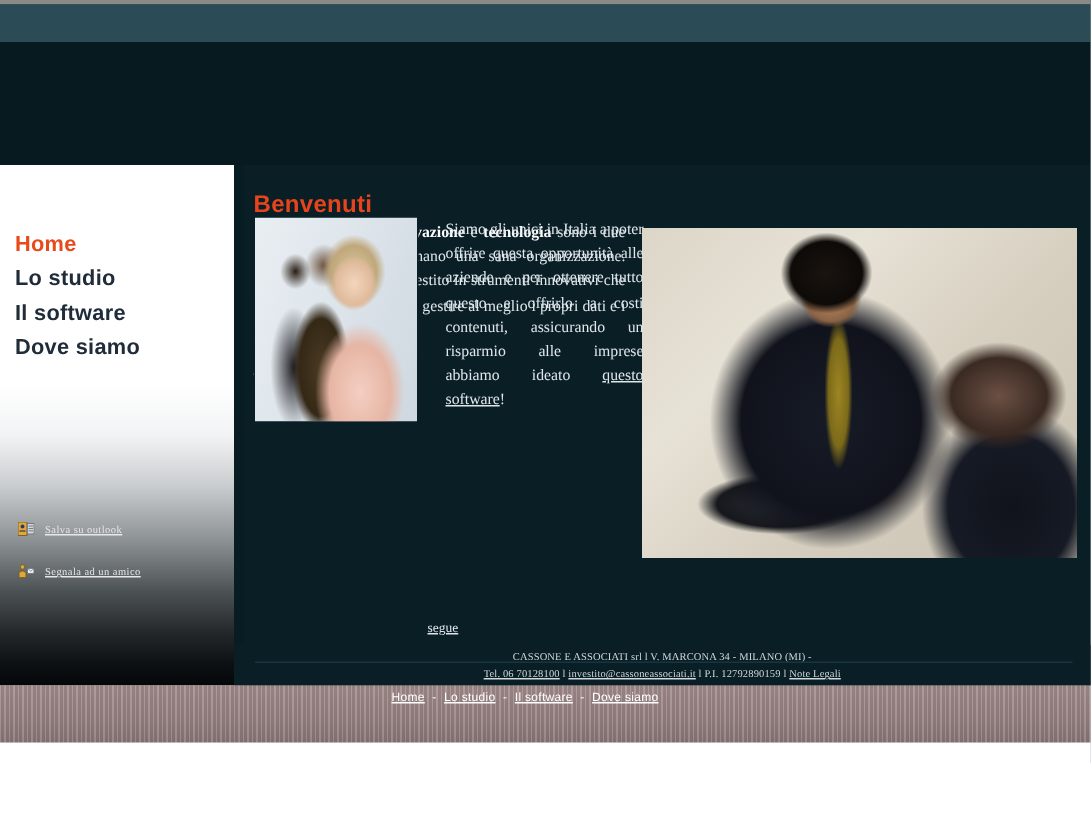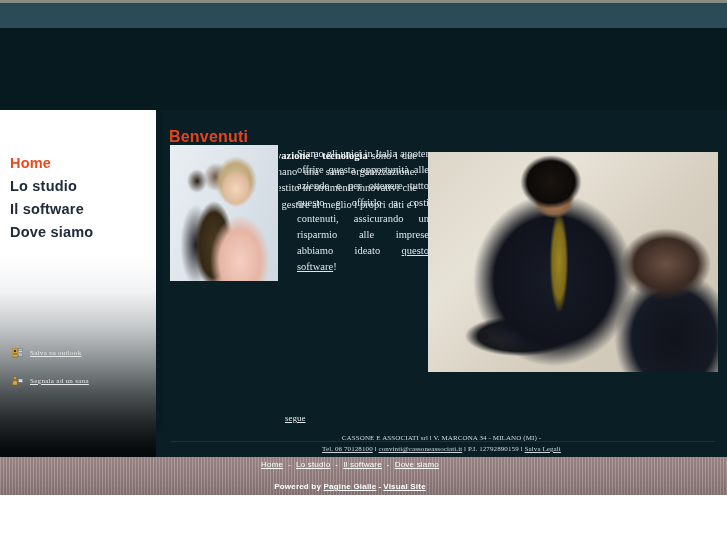--- a/index.html
+++ b/index.html
@@ -303,21 +303,21 @@
         <a href="#" class="side-link-text">Salva su outlook</a>
       </div>
 
       <div class="side-link-row">
         <svg class="mini-icon" viewBox="0 0 11 10">
           <circle cx="3" cy="2" r="1.5" fill="#e0a83c" stroke="#7a5a12" stroke-width="0.5"></circle>
           <path d="M0.7 9 L0.7 5.6 Q3 3.6 5.3 5.6 L5.3 9 Z" fill="#e0a83c" stroke="#7a5a12" stroke-width="0.5"></path>
           <rect x="6.4" y="3" width="4.2" height="3.2" fill="#f0f2f4" stroke="#6b737c" stroke-width="0.5"></rect>
           <path d="M6.4 3 L8.5 4.8 L10.6 3" fill="none" stroke="#6b737c" stroke-width="0.5"></path>
         </svg>
-        <a href="#" class="side-link-text">Segnala ad un sana</a>
+        <a href="#" class="side-link-text">Segnala ad un amico</a>
       </div>
     </div>
   </div>
 
   <div class="content">
     <div class="content-inner">
 
       <div class="sec-title" style="left:6px; top:18px;">Benvenuti</div>
 
       <div class="body-text" style="left:6px; top:38px; width:248px;"><span>Siamo convinti che </span><b>innovazione</b><span> e </span><b>tecnologia</b><span> sono i due capisaldi che accompagnano una sana organizzazione. Ecco perché abbiamo investito in strumenti innovativi che possono aiutare i Clienti a gestire al meglio i propri dati e i propri documenti.</span></div>
@@ -331,23 +331,22 @@
       <div class="photo-soft"></div>
 
       <div class="body-text" style="left:134px; top:36px; width:132px;"><span>Siamo gli unici in Italia a poter offrire questa opportunità alle aziende e per ottenere tutto questo e offrirlo a costi contenuti, assicurando un risparmio alle imprese abbiamo ideato </span><a href="#" class="inline-link">questo software</a><span>!</span></div>
 
       <a href="#" class="segue" style="left:122px; top:303px;">segue</a>
     </div>
   </div>
 
   <div class="footer-info">
     <div class="footer-line1">CASSONE E ASSOCIATI srl l V. MARCONA 34 - MILANO (MI) -</div>
-    <div class="footer-line2"><a href="#">Tel. 06 70128100</a><span> l </span><a href="#">convinti@cassoneassociati.it</a><span> l </span><span>P.I. 12792890159</span><span> l </span><a href="#">Salva Legali</a></div>
+    <div class="footer-line2"><a href="#">Tel. 06 70128100</a><span> l </span><a href="#">investito@cassoneassociati.it</a><span> l </span><span>P.I. 12792890159</span><span> l </span><a href="#">Note Legali</a></div>
   </div>
   <div class="footer-rule"></div>
 
   <div class="stripebar">
     <div class="stripe-row nav-row"><a href="#">Home</a><span class="sep">-</span><a href="#">Lo studio</a><span class="sep">-</span><a href="#">Il software</a><span class="sep">-</span><a href="#">Dove siamo</a></div>
 
-    <div class="stripe-row pw-row"><span>Powered by</span>&nbsp;<a href="#">Pagine Gialle</a><span class="sep">-</span><a href="#">Visual Site</a></div>
   </div>
 
 </div>
 
 </body></html>

